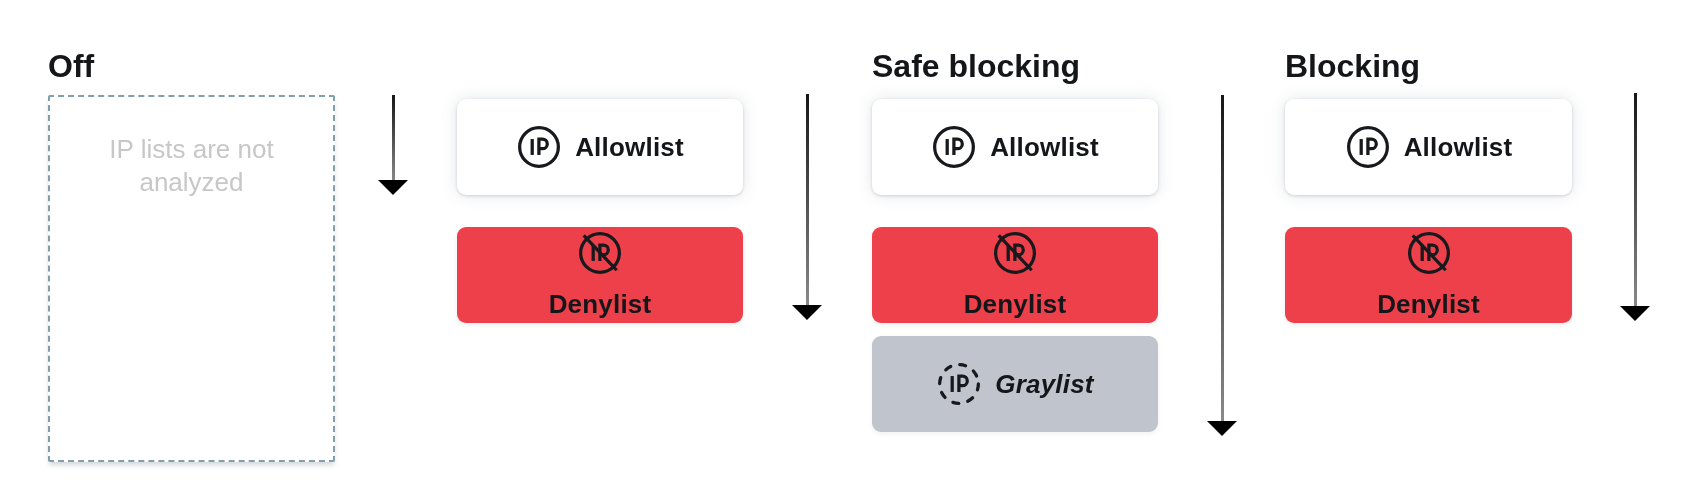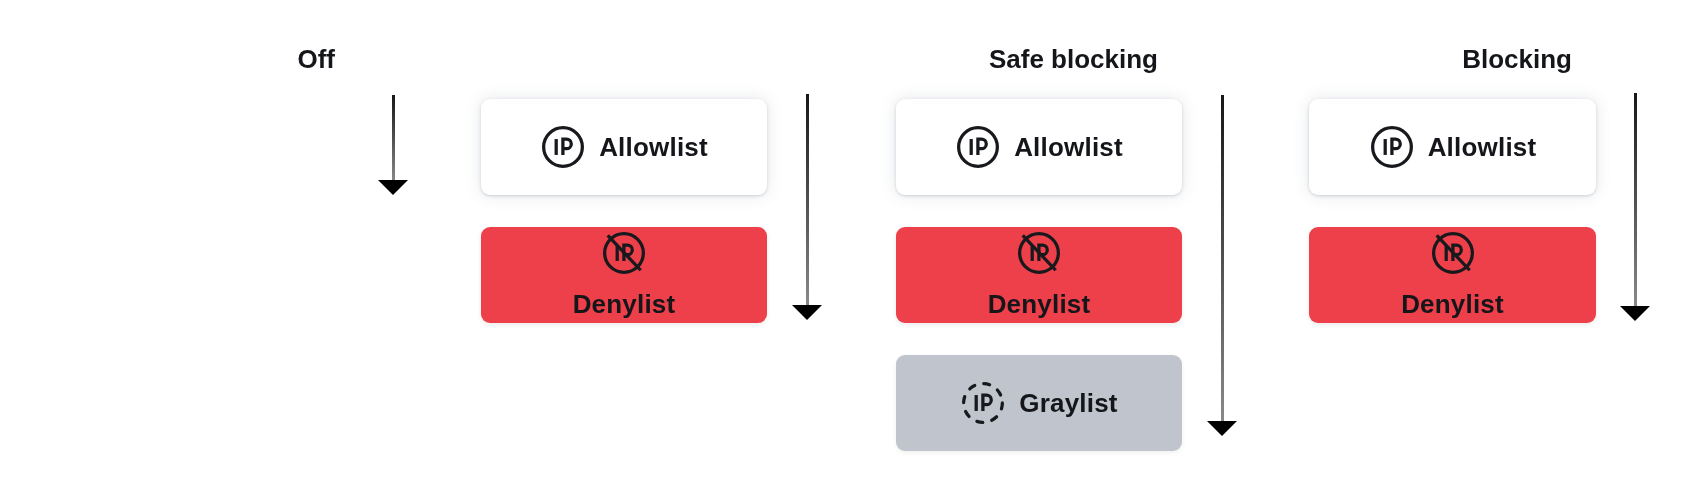--- a/index.html
+++ b/index.html
@@ -1,22 +1,22 @@
 <!DOCTYPE html>
 <html style="--allowlist-bg: #ffffff; --denylist-bg: #ee404a; --graylist-bg: #c0c4cc; --dashed-border: #809eac; --placeholder-text: #c7c7c7; --text: #14161a; --arrow-top: #171717; --arrow-bottom: #8a8a8a; --arrow-head: #7d7d7d;"><head>
 <meta charset="utf-8">
 <style>
   html,body{margin:0;padding:0;background:#ffffff;}
   .canvas{
     position:relative;width:1684px;height:500px;background:#ffffff;
     font-family:"Liberation Sans",sans-serif;overflow:hidden;
   }
   .col-title{
-    position:absolute;top:44px;text-align:right;
-    font-size:26px;font-weight:700;line-height:30px;
+    position:absolute;top:51px;text-align:left;
+    font-size:32px;font-weight:700;line-height:30px;
     color:var(--text,#14161a);
   }
   .t1{left:48px;width:287px;}
   .t2{left:457px;width:286px;}
   .t3{left:872px;width:286px;}
   .t4{left:1285px;width:287px;}
 
   .off-box{
     position:absolute;left:48px;top:95px;width:287px;height:367px;
     box-sizing:border-box;border:2px dashed var(--dashed-border,#809eac);
@@ -25,28 +25,28 @@
     background:#ffffff;
   }
   .off-text{
     margin-top:36px;padding:0 20px;text-align:center;
     font-size:26px;line-height:33px;font-weight:400;
     color:var(--placeholder-text,#c7c7c7);
   }
 
   .card{
     position:absolute;height:96px;border-radius:9px;box-sizing:border-box;
-    display:flex;align-items:center;justify-content:center;gap:13px;margin-left:24px;
+    display:flex;align-items:center;justify-content:center;gap:13px;
   }
   .c2{left:457px;width:286px;}
   .c3{left:872px;width:286px;}
   .c4{left:1285px;width:287px;}
   .r1{top:99px;}
   .r2{top:227px;flex-direction:column;}
-  .r3{top:355px;}
+  .r3{top:336px;font-style:italic;}
   .card.allow{
     background:var(--allowlist-bg,#ffffff);
     box-shadow:0 1px 3px rgba(90,100,120,.25),0 0 16px rgba(90,100,120,.16);
   }
   .card.deny{
     background:var(--denylist-bg,#ee404a);
     box-shadow:0 2px 5px rgba(0,0,0,.08);
   }
   .card.gray{
     background:var(--graylist-bg,#c0c4cc);
@@ -81,20 +81,23 @@
     <polyline id="chevron" points="3,2 18,17 33,2"></polyline>
   </defs>
 </svg>
 
 <div class="canvas">
 
   <div class="col-title t1">Off</div>
   <div class="col-title t4">Blocking</div>
   <div class="col-title t3">Safe blocking</div>
 
+  <div class="off-box">
+    <div class="off-text">IP lists are not analyzed</div>
+  </div>
 
   <div class="arrow a1">
     <div class="shaft"></div>
     <svg class="head" viewBox="0 0 36 19">
         <use href="#chevron"></use>
       </svg>
   </div>
   <div class="arrow a2">
     <div class="shaft"></div>
     <svg class="head" viewBox="0 0 36 19">

